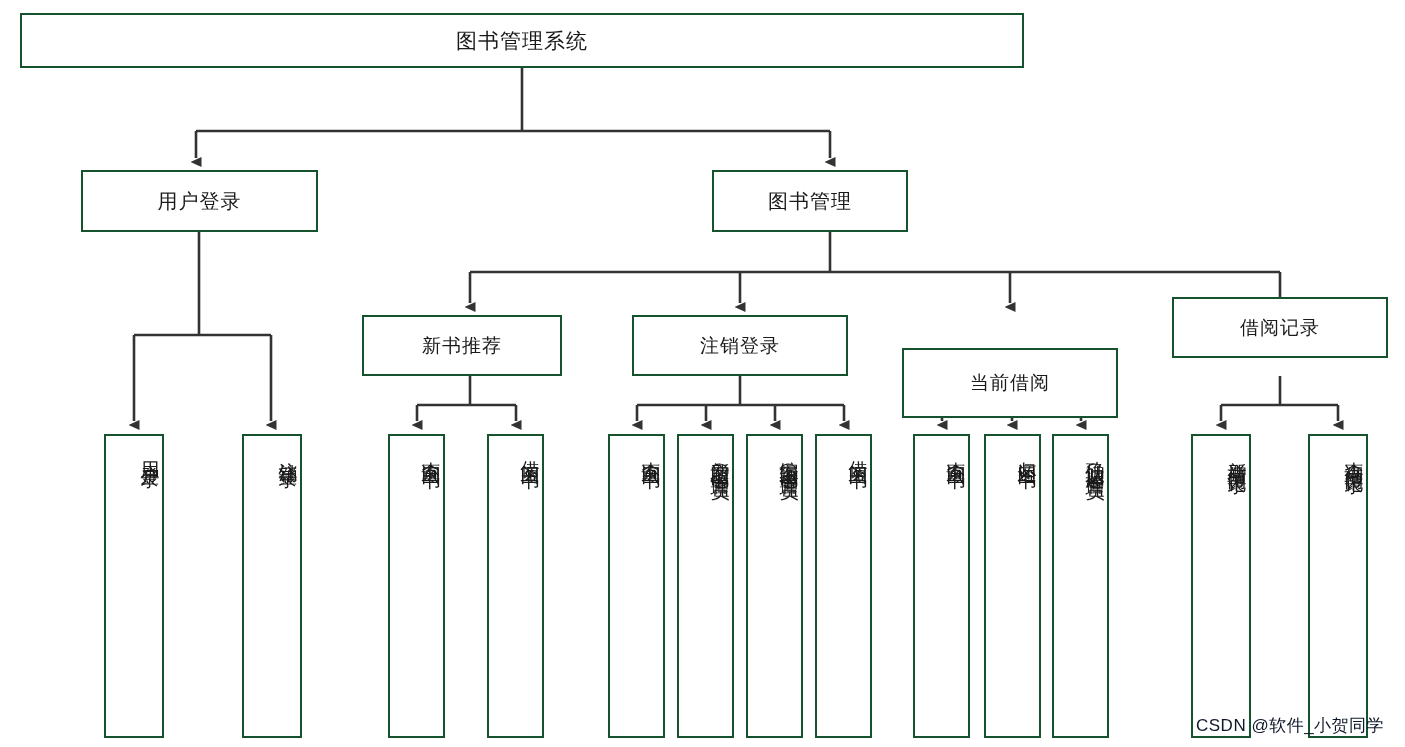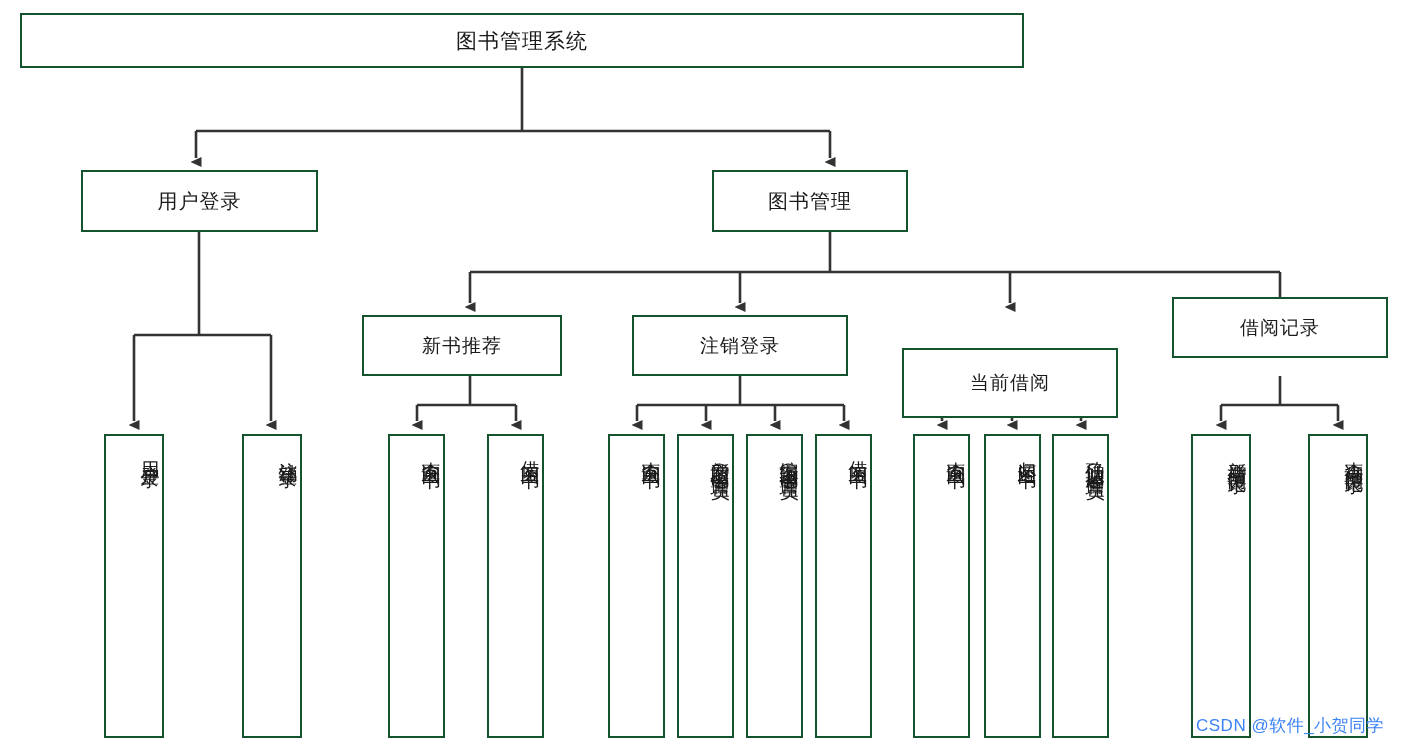--- a/index.html
+++ b/index.html
@@ -59,21 +59,21 @@
   .node.leaf > .leaf-label {
     writing-mode: vertical-rl;
     text-orientation: upright;
     display: block;
     width: 100%;
     text-align: left;
   }
   .watermark {
     position: absolute;
     font-size: 17px;
-    color: #3b82f6;
+    color: #0f172a;
     white-space: nowrap;
     letter-spacing: 0.5px;
   }
 </style>
 </head>
 <body>
 
 <div id="canvas">
 
   <svg class="connectors" viewBox="0 0 1405 747" xmlns="http://www.w3.org/2000/svg">

